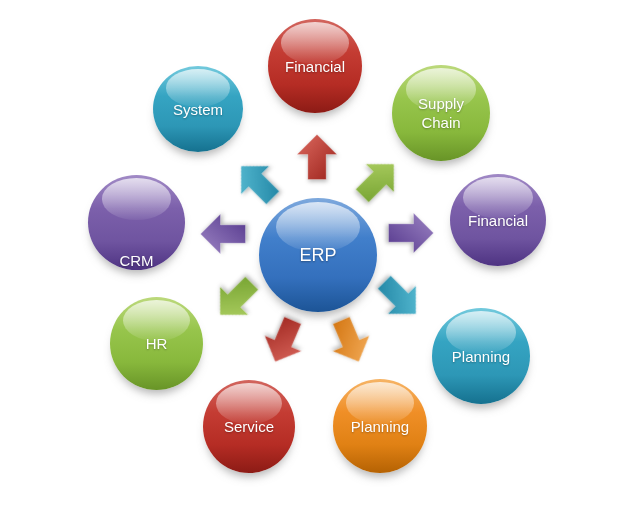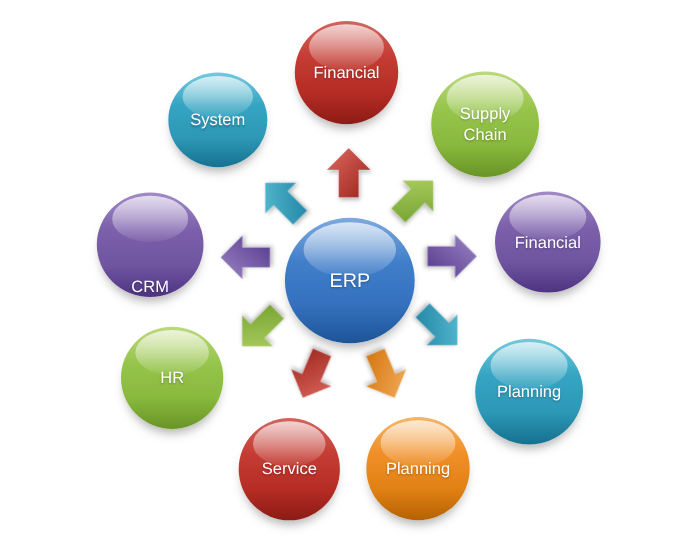--- a/index.html
+++ b/index.html
@@ -54,21 +54,21 @@
   .c-teal   { background: linear-gradient(180deg, #73cadd 0%, #35a4c2 35%, #2d97b6 70%, #15718f 100%); }
   .c-orange { background: linear-gradient(180deg, #f6b466 0%, #f08f27 35%, #e08114 70%, #b56203 100%); }
 
   
   .n-center    { left: 259px; top: 198px; width: 118px; height: 114px; }
   .n-financial { left: 268px; top:  19px; width:  94px; height:  94px; justify-content: center; }
   .n-supply    { left: 392px; top:  65px; width:  98px; height:  96px; }
   .n-inventory { left: 450px; top: 174px; width:  96px; height:  92px; }
   .n-planning  { left: 432px; top: 308px; width:  98px; height:  96px; text-align: center; }
   .n-project   { left: 333px; top: 379px; width:  94px; height:  94px; }
-  .n-service   { left: 217px; top: 380px; width:  92px; height:  93px; text-align: right; }
+  .n-service   { left: 203px; top: 380px; width:  92px; height:  93px; text-align: right; }
   .n-hr        { left: 110px; top: 297px; width:  93px; height:  93px; }
   .n-crm       { left:  88px; top: 175px; width:  97px; height:  95px; align-items: flex-end; }
   .n-sales     { left: 153px; top:  66px; width:  90px; height:  86px; }
 
   
   .arrow {
     position: absolute;
     width: 50px; height: 50px;
     pointer-events: none;
   }

